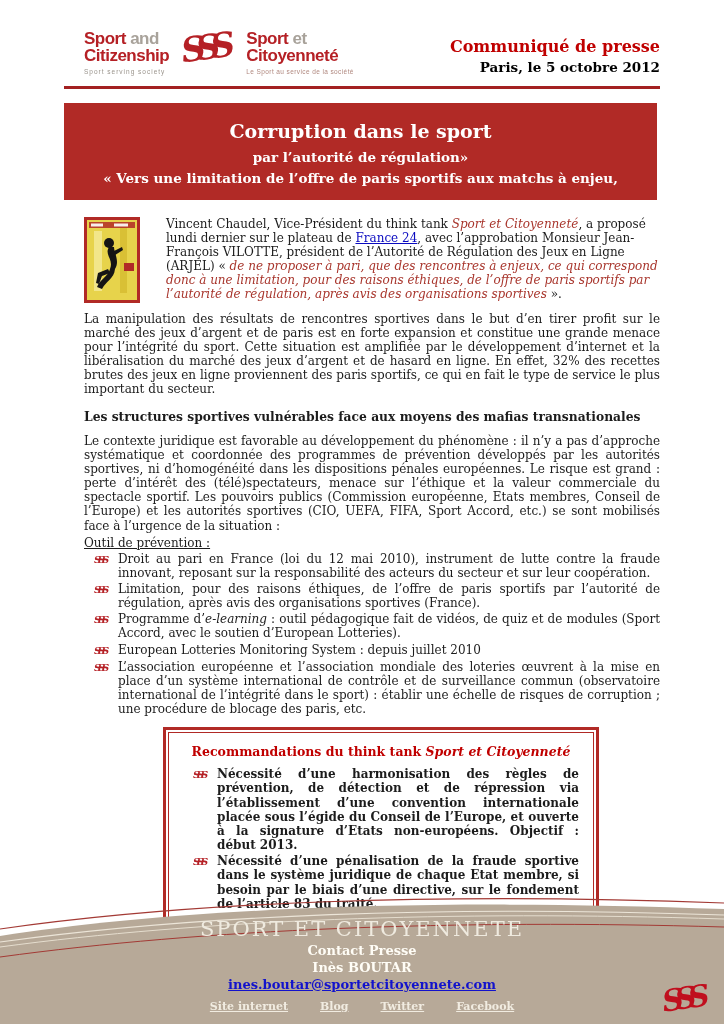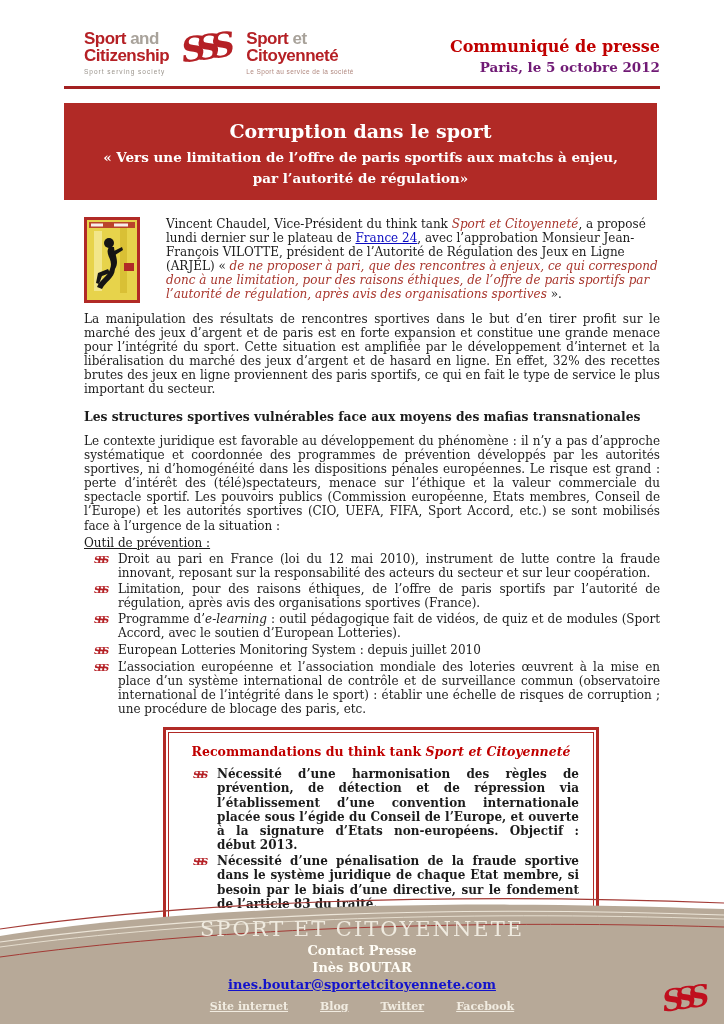--- a/index.html
+++ b/index.html
@@ -20,21 +20,21 @@
   .logoblock .grey { color:#a8a29a; }
   .logoblock .tagline { font-size:6.5px; color:#9a948c; letter-spacing:1px; margin-top:4px; }
   .logoblock.right .tagline { color:#b0887f; letter-spacing:0.4px; }
   .sss-mark {
     font-family:"DejaVu Serif",serif; font-style:italic; font-weight:bold;
     color:#b52025; font-size:34px; letter-spacing:-9px; line-height:0.9;
     transform:rotate(-8deg); display:inline-block; padding:2px 10px 0 2px;
   }
   .pressinfo { text-align:right; line-height:1.35; padding-top:6px; }
   .pressinfo .ptype { color:#c00000; font-weight:bold; font-size:16px; }
-  .pressinfo .pdate { color:#701a75; font-weight:bold; font-size:13.5px; }
+  .pressinfo .pdate { color:#000000; font-weight:bold; font-size:13.5px; }
   .rule { margin:10px 64px 0 64px; height:3px; background:#a32021; }
   
   .title-box {
     margin:14px 67px 0 64px; background:#b12a26; color:#fff;
     text-align:center; padding:17px 30px 11px 30px;
   }
   .title-box .t1 { font-size:19px; font-weight:bold; margin-bottom:5px; }
   .title-box .t2 { font-size:13.5px; font-weight:bold; line-height:1.55; }
   
   .content { margin:0 64px 0 84px; }
@@ -101,22 +101,22 @@
     </div>
     <div class="pressinfo">
       <div class="ptype">Communiqué de presse</div>
       <div class="pdate">Paris, le 5 octobre 2012</div>
     </div>
   </div>
   <div class="rule"></div>
 
   <div class="title-box">
     <div class="t1">Corruption dans le sport</div>
+    <div class="t2">par l’autorité de régulation»</div>
     <div class="t2">« Vers une limitation de l’offre de paris sportifs aux matchs à enjeu,</div>
-    <div class="t2">par l’autorité de régulation»</div>
   </div>
 
   <div class="content">
 
     <div class="lead-row">
       <svg class="cover" viewBox="0 0 56 86">
         <rect x="0" y="0" width="56" height="86" fill="#b12a26"></rect>
         <rect x="3" y="3" width="50" height="80" fill="#e7d34b"></rect>
         <rect x="10" y="14" width="8" height="60" fill="#f2e68a"></rect>
         <rect x="36" y="10" width="7" height="66" fill="#d9c035"></rect>

